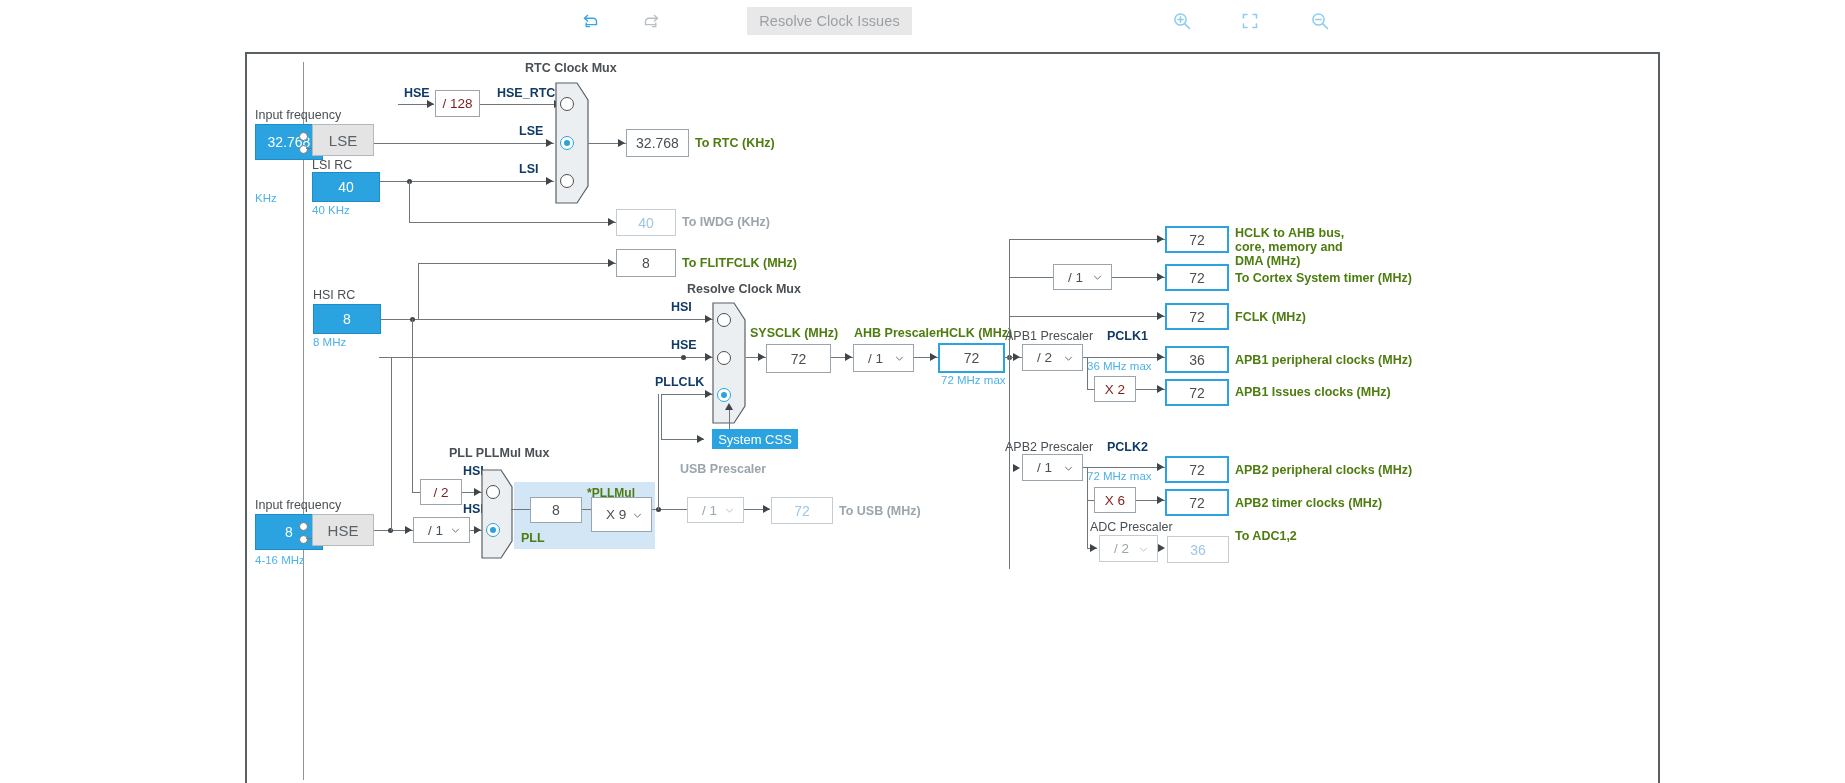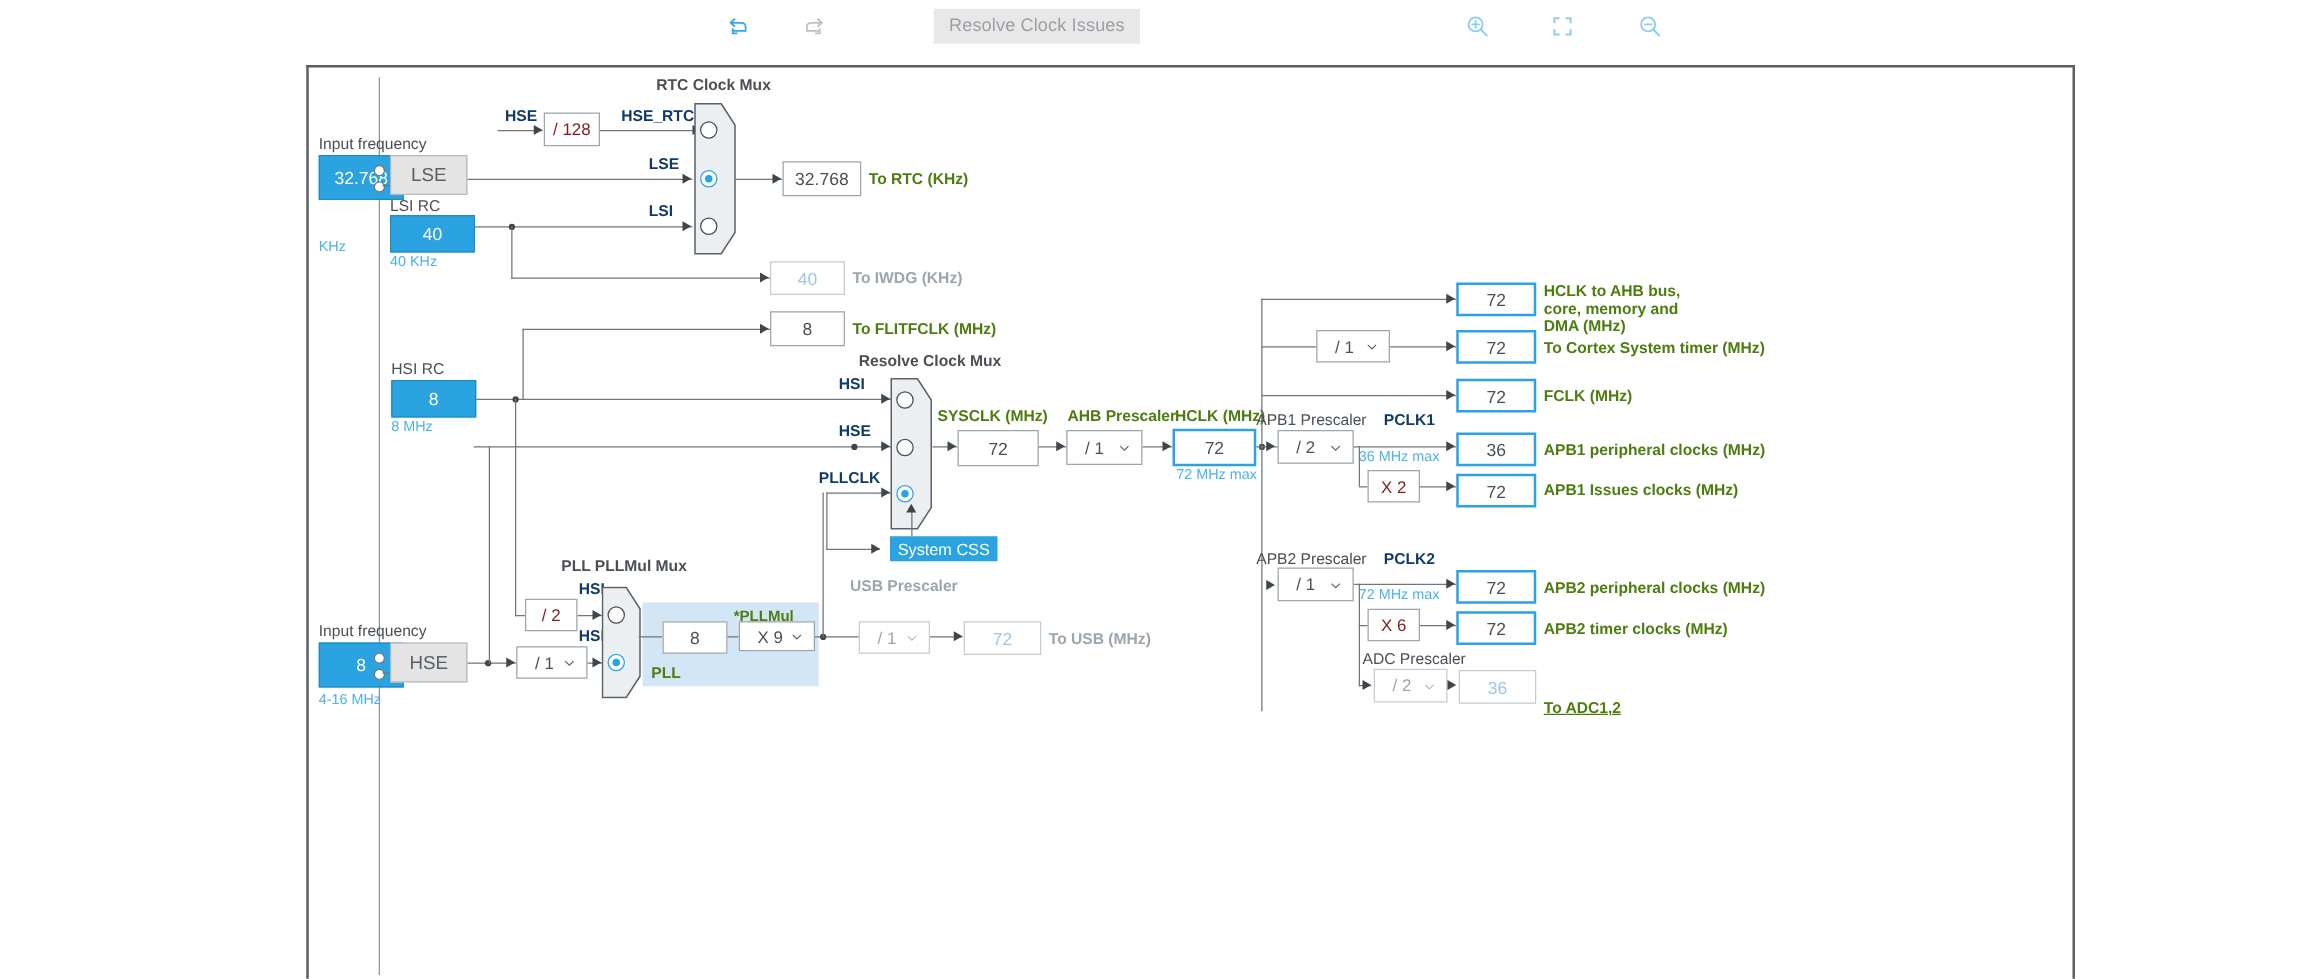--- a/index.html
+++ b/index.html
@@ -338,21 +338,21 @@
   <div class="radio" style="left:239px;top:431px;"></div>
   <div class="radio on" style="left:239px;top:469px;"></div>
 
   <div class="pllgrp" style="left:267px;top:428px;width:141px;height:67px;"></div>
   <div class="lbl-b" style="left:274px;top:477px;">PLL</div>
   <div class="lbl-b" style="left:340px;top:432px;font-size:12px;">*PLLMul</div>
 
   <div class="w wh" style="left:264px;top:455px;width:19px;"></div>
   <div class="box" style="left:283px;top:443px;width:52px;height:26px;">8</div>
   <div class="w wh" style="left:335px;top:455px;width:9px;"></div>
-  <div class="sel" style="left:344px;top:443px;width:61px;height:24px;">
+  <div class="sel" style="left:344px;top:443px;width:61px;height:35px;">
     <span>X 9</span>
     <svg class="car" viewBox="0 0 10 6">
           <path d="M1 1 L5 5 L9 1" fill="none" stroke="#5b6166" stroke-width="1.1"></path>
         </svg>
   </div>
 
   <div class="w wh" style="left:405px;top:455px;width:35px;"></div>
   <div class="dot" style="left:409px;top:453px;"></div>
   <div class="w wv" style="left:411px;top:340px;height:116px;"></div>
 
@@ -465,16 +465,16 @@
   <div class="w wh" style="left:840px;top:494px;width:10px;"></div>
   <div class="arr-s" style="left:843px;top:490px;"></div>
   <div class="sel dis" style="left:852px;top:481px;width:59px;height:27px;">
     <span>/ 2</span>
     <svg class="car" viewBox="0 0 10 6">
           <path d="M1 1 L5 5 L9 1" fill="none" stroke="#b1bbc2" stroke-width="1.1"></path>
         </svg>
   </div>
   <div class="arr-s" style="left:911px;top:490px;"></div>
   <div class="box dis" style="left:920px;top:482px;width:62px;height:27px;">36</div>
-  <div class="lbl-b" style="left:988px;top:505px;text-decoration:underline;">To ADC1,2</div>
+  <div class="lbl-b" style="left:988px;top:475px;">To ADC1,2</div>
 
 </div>
 </div>
 
 </body></html>

